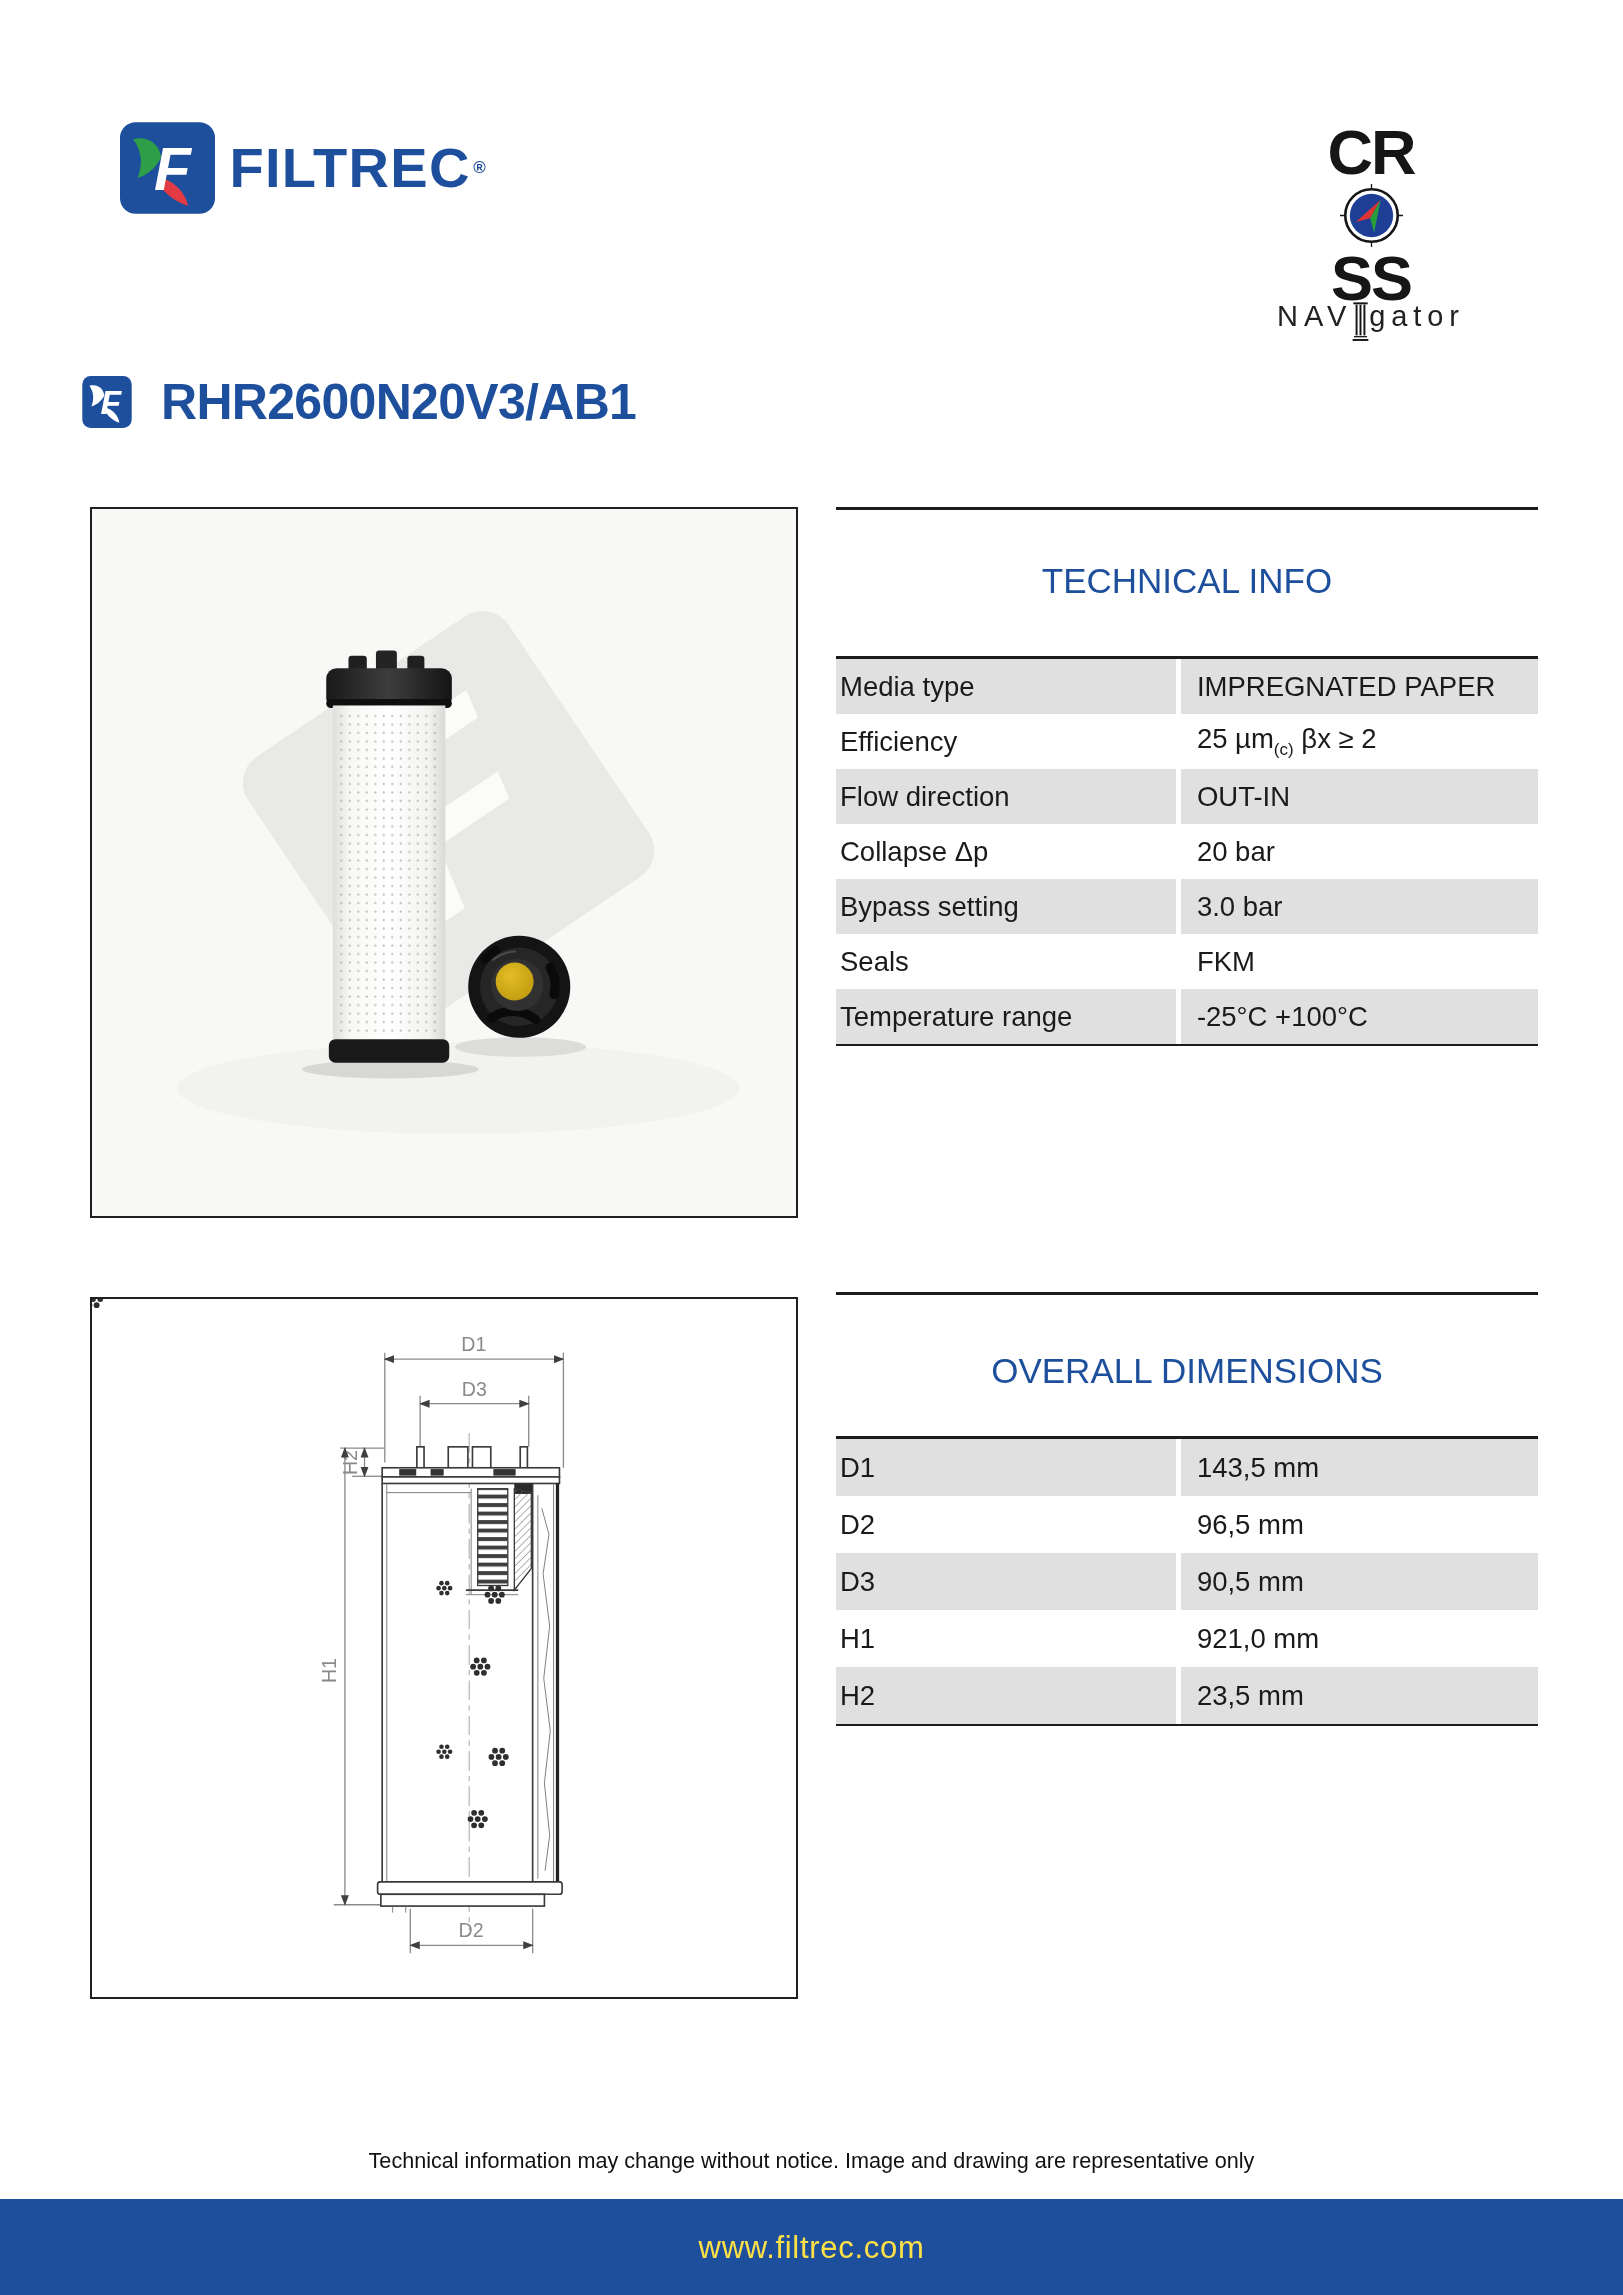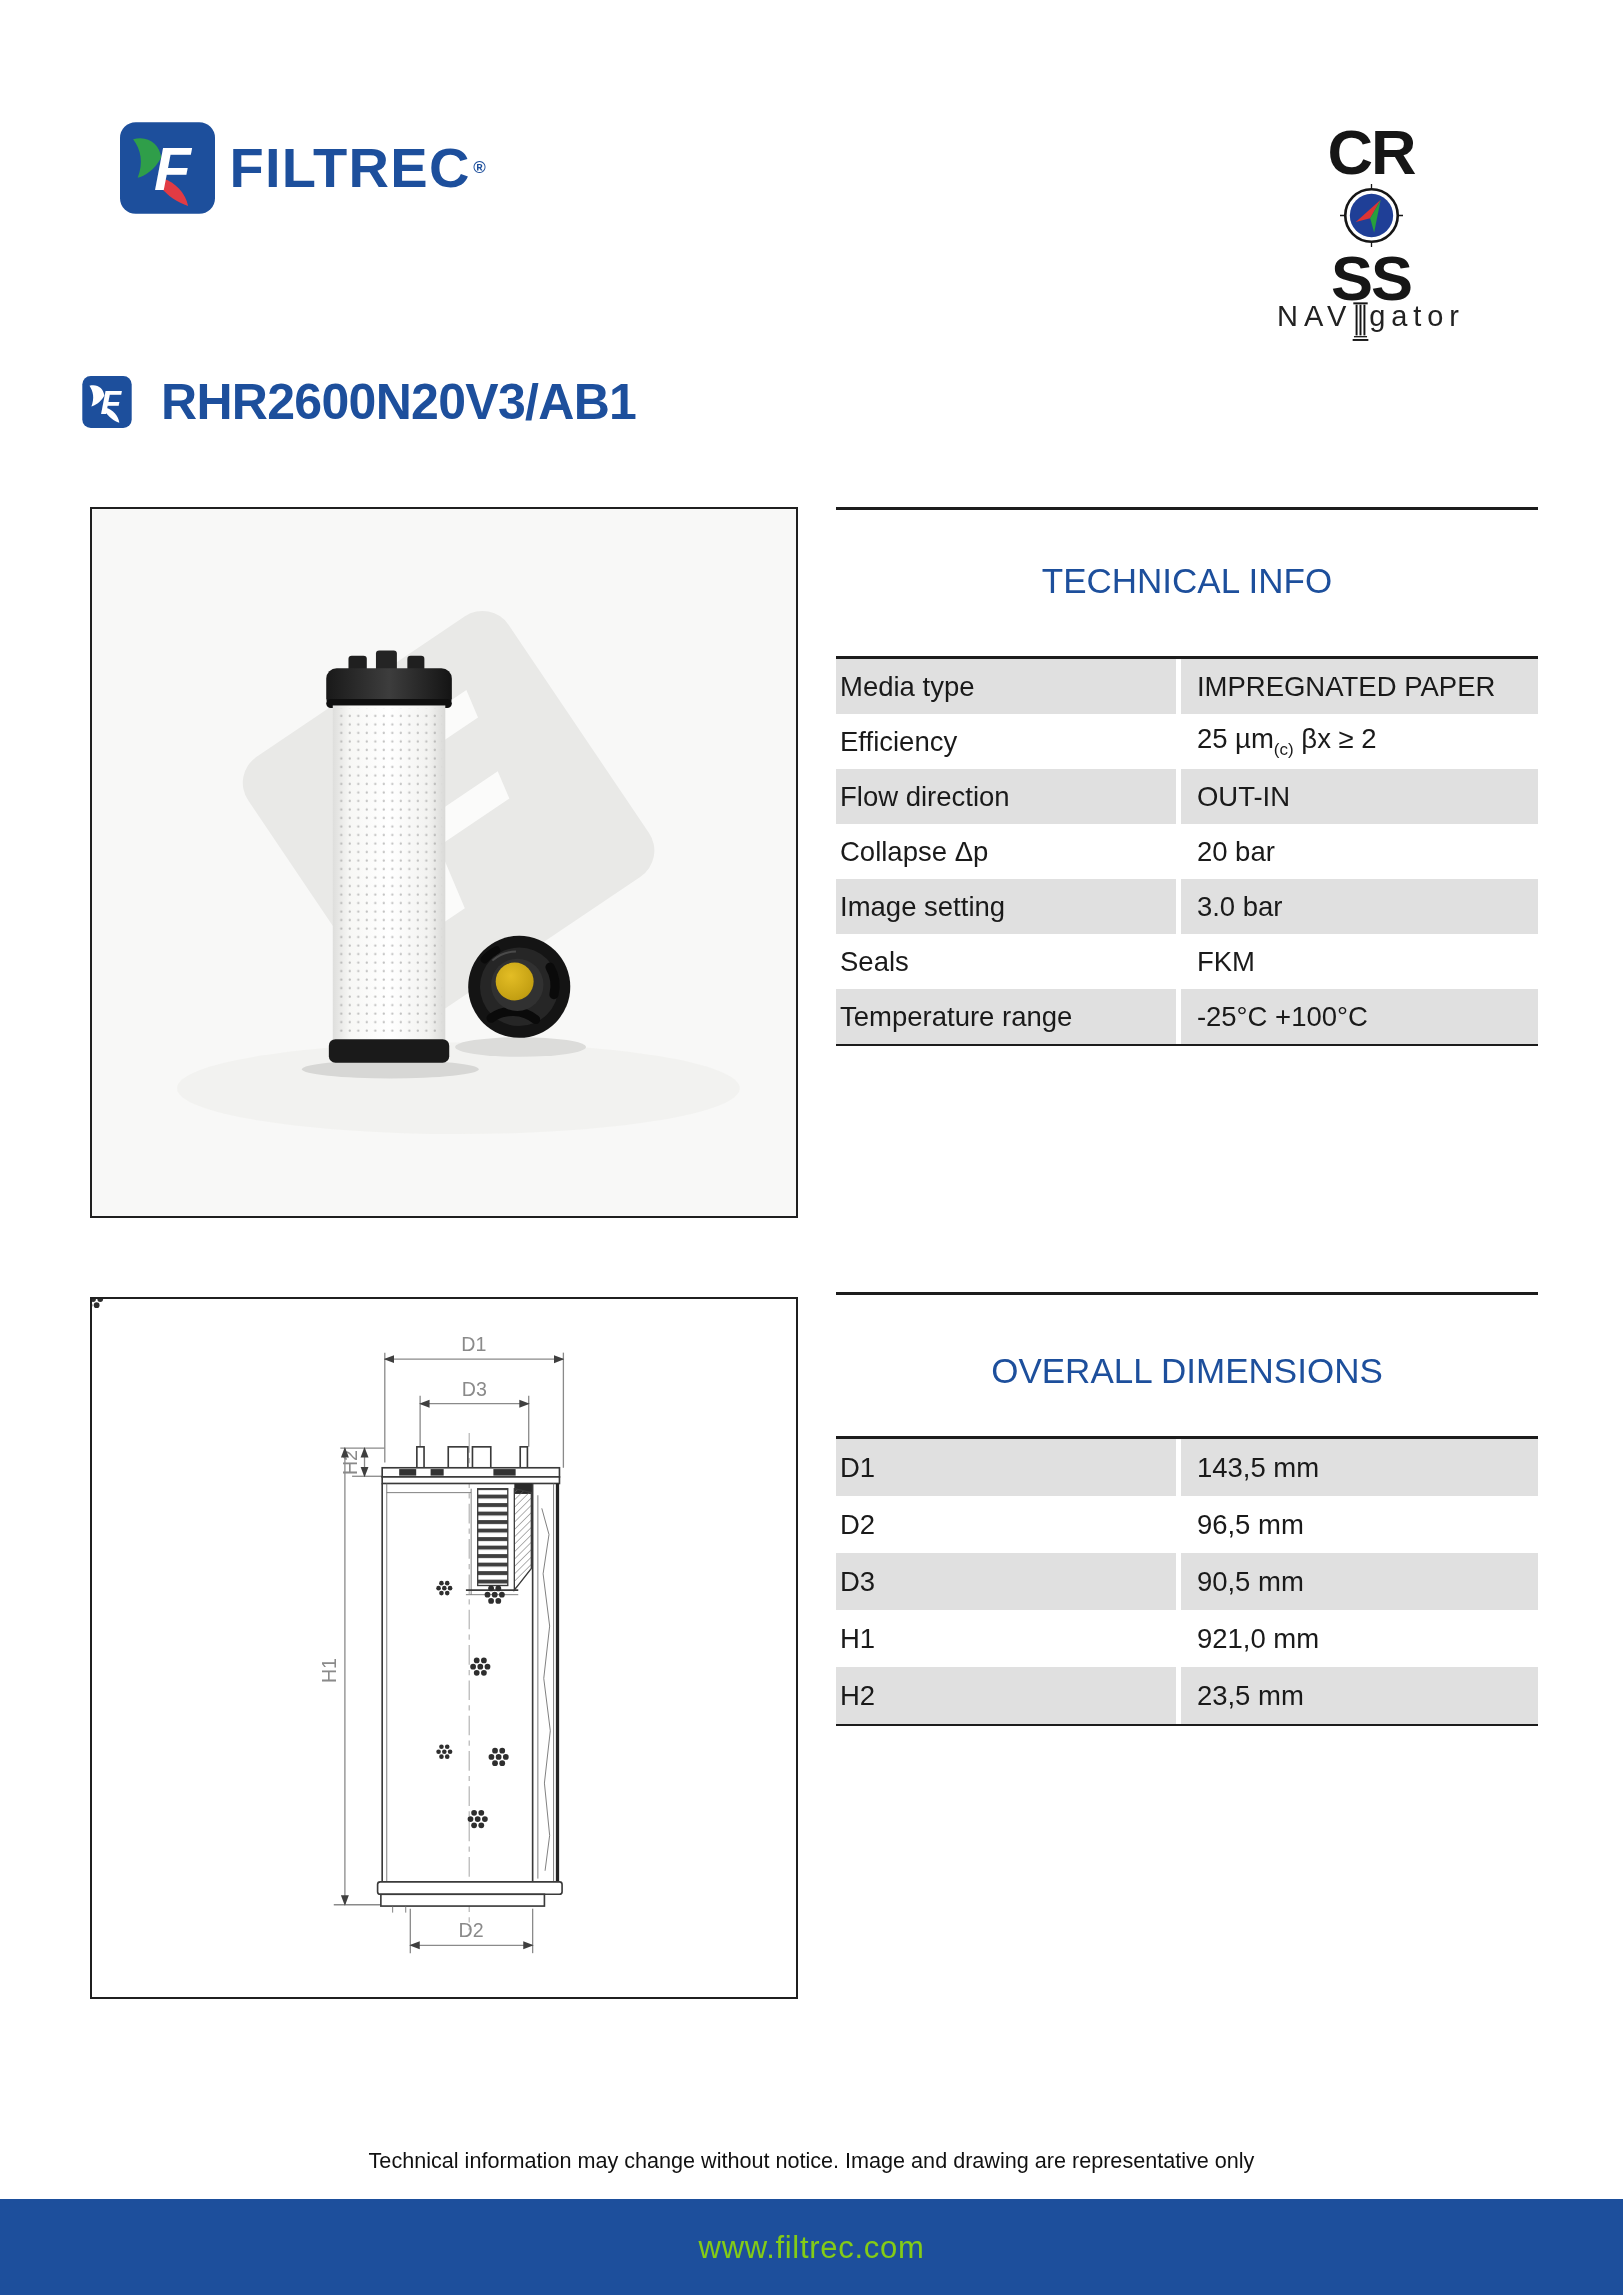--- a/index.html
+++ b/index.html
@@ -41,21 +41,21 @@
   .col-dims .trow{height:57px;}
   .cell{display:flex;align-items:center;font-size:27.5px;color:#1a1a1a;}
   .cell.label{width:340px;padding-left:4px;margin-right:5.2px;box-sizing:border-box;}
   .cell.value{flex:1;padding-left:15.7px;}
   .trow.gray .cell{background:#e0e0e0;}
   .trow.white .cell{background:#ffffff;}
   .sub{font-size:17px;vertical-align:-7.9px;align-self:flex-end;margin-bottom:6.5px;}
   
   .disclaimer{position:absolute;left:0;top:2148px;width:100%;text-align:center;font-size:21.6px;color:#111;margin:0;}
   .footer-bar{position:absolute;left:0;top:2199px;width:100%;height:97px;background:#1d4f9c;display:flex;align-items:center;justify-content:center;}
-  .footer-bar a{color:#84cc16;font-size:31px;text-decoration:none;letter-spacing:0.7px;}
+  .footer-bar a{color:#fde047;font-size:31px;text-decoration:none;letter-spacing:0.7px;}
   
   .dim{stroke:#8a8a8a;stroke-width:2;fill:none;}
   .dimtxt{fill:#8a8a8a;font-size:30px;font-family:"Liberation Sans",sans-serif;}
   .ol{stroke:#3a3a3a;stroke-width:2.5;fill:#ffffff;}
   .oln{stroke:#3a3a3a;stroke-width:2.5;fill:none;}
   .thin{stroke:#6a6a6a;stroke-width:1.3;fill:none;}
   .cl{stroke:#aaaaaa;stroke-width:1.6;stroke-dasharray:30 8 8 8;}
 </style>
 </head>
 <body>
@@ -198,21 +198,21 @@
     <div class="cell label">
             <span class="cell-text">Collapse Δp</span>
           </div>
     <div class="cell value">
             <span class="cell-text"><span>20 bar</span></span>
           </div>
   </div>
 
   <div class="trow gray">
     <div class="cell label">
-            <span class="cell-text">Image setting</span>
+            <span class="cell-text">Bypass setting</span>
           </div>
     <div class="cell value">
             <span class="cell-text"><span>3.0 bar</span></span>
           </div>
   </div>
 
   <div class="trow white">
     <div class="cell label">
             <span class="cell-text">Seals</span>
           </div>

